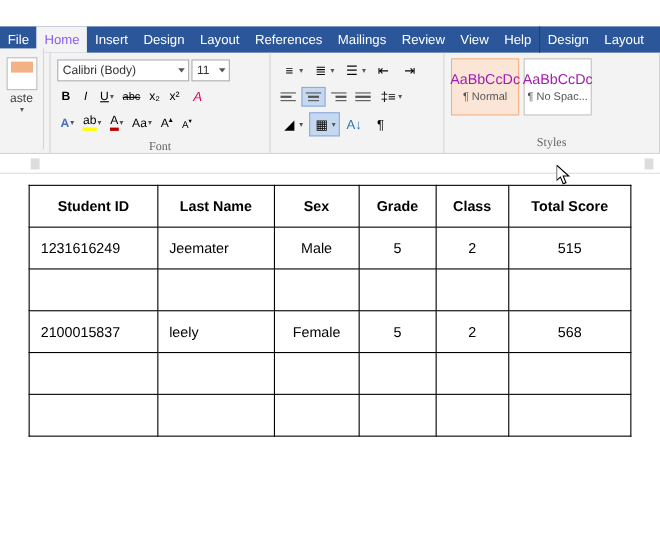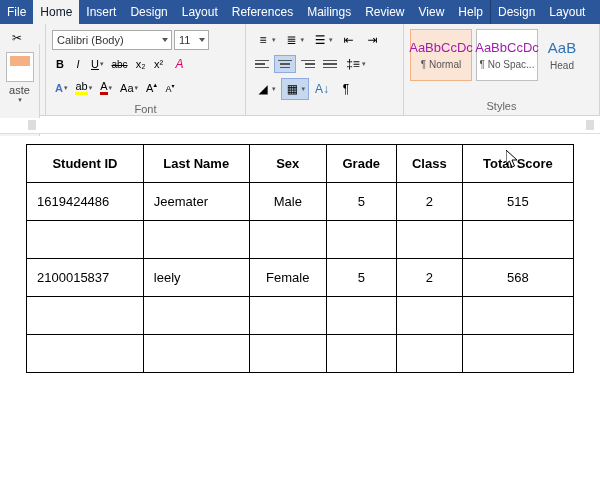--- a/index.html
+++ b/index.html
@@ -1,30 +1,30 @@
 <!DOCTYPE html>
 <html><head>
 <meta charset="utf-8">
 <style>
   * { box-sizing: border-box; margin: 0; padding: 0; }
   body { font-family: "Segoe UI", Tahoma, sans-serif; font-size: 11px; background: #fff; width: 600px; height: 500px; overflow: hidden; }
   
   
-  .tabbar { display: flex; background: #2b579a; height: 24px; color: #fff; align-items: stretch; }
+  .tabbar { display: flex; background: #2b579a; height: 24px; color: #fff; align-items: stretch; margin-top: 24px; }
   .tab { padding: 4px 7px; font-size: 12px; cursor: pointer; display: flex; align-items: center; }
-  .tab.active { background: #f3f3f3; color: #0f172a; }
+  .tab.active { background: #f3f3f3; color: #8b5cf6; }
   .tab.sep { border-left: 1px solid #1e3e6e; }
   .tab.bulb { margin-left: auto; padding: 4px 6px; }
   .bulb-svg { width:14px; height:14px; }
   
   
   .ribbon { background: #f3f3f3; border-bottom: 1px solid #d4d4d4; display: flex; height: 92px; }
   .group { border-right: 1px solid #d4d4d4; display: flex; flex-direction: column; padding: 2px 4px 0; }
   .group-body { flex: 1; display: flex; align-items: flex-start; }
-  .group-label { text-align: center; font-size: 11px; color: #666; padding: 2px 0 3px; position: relative; }
+  .group-label { text-align: center; font-size: 11px; color: #666; padding: 2px 0 3px; position: relative; font-family: Liberation Serif, serif; }
   
   .col { display: flex; flex-direction: column; gap: 2px; padding: 2px; }
   .row { display: flex; gap: 2px; align-items: center; }
   .btn { padding: 2px 3px; display: inline-flex; align-items: center; justify-content: center; min-width: 16px; min-height: 18px; cursor: pointer; }
   .dd { font-size: 7px; color: #555; margin-left: 1px; }
   
   .clip-big { width: 34px; display:flex; flex-direction:column; align-items:center; font-size:11px; color:#444; padding-top:4px;}
   .clip-ic { width:28px; height:30px; border:1px solid #bbb; background:#fff; position:relative; margin-bottom:2px;}
   .clip-ic:after{content:"";position:absolute;left:3px;top:3px;right:3px;height:10px;background:#f4b183;}
   
@@ -248,24 +248,20 @@
   <div class="group" style="flex:1;min-width:0">
     <div class="group-body" style="align-items:flex-start">
       <div class="style-box sel">
         <div class="style-prev">AaBbCcDc</div>
         <div class="style-name">¶ Normal</div>
       </div>
       <div class="style-box">
         <div class="style-prev">AaBbCcDc</div>
         <div class="style-name">¶ No Spac...</div>
       </div>
-      <div class="style-box" style="width:40px;border:none;background:transparent">
-        <div class="style-prev" style="color:#2e74b5;font-size:15px">AaB</div>
-        <div class="style-name">Head</div>
-      </div>
     </div>
     <div class="group-label">Styles</div>
   </div>
 </div>
 
 <div class="quick">
   <div class="clip-big">
     <div class="clip-ic"></div>
     <span>aste</span>
       <span class="dd">▾</span>
@@ -279,21 +275,21 @@
     <tbody>
         <tr>
       <th>Student ID</th>
       <th>Last Name</th>
       <th>Sex</th>
       <th>Grade</th>
       <th>Class</th>
       <th>Total Score</th>
     </tr>
     <tr>
-          <td>1619424486</td>
+          <td>1231616249</td>
           <td>Jeemater</td>
           <td>Male</td>
           <td>5</td>
           <td>2</td>
           <td>515</td>
         </tr>
     <tr>
           <td></td>
           <td></td>
           <td></td>

